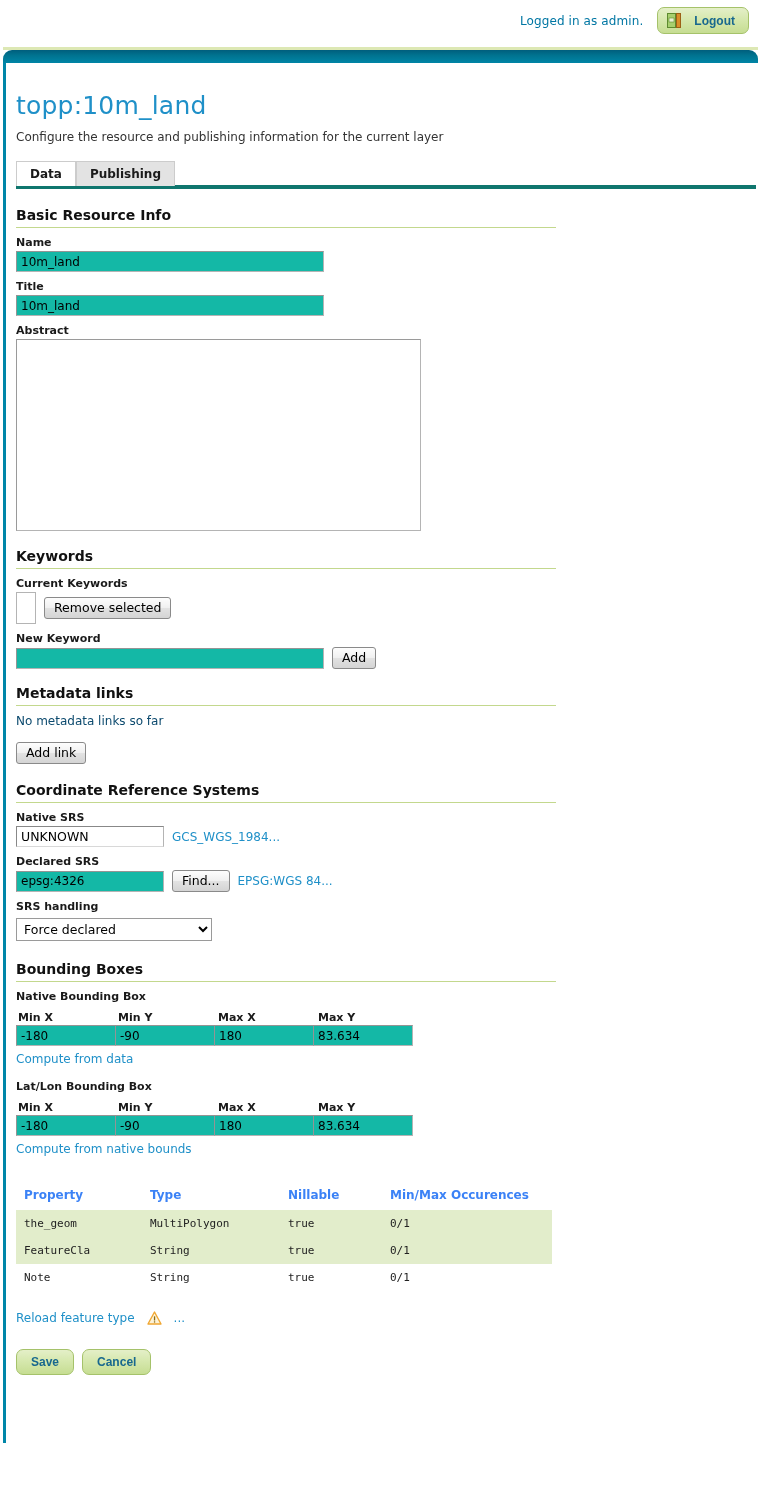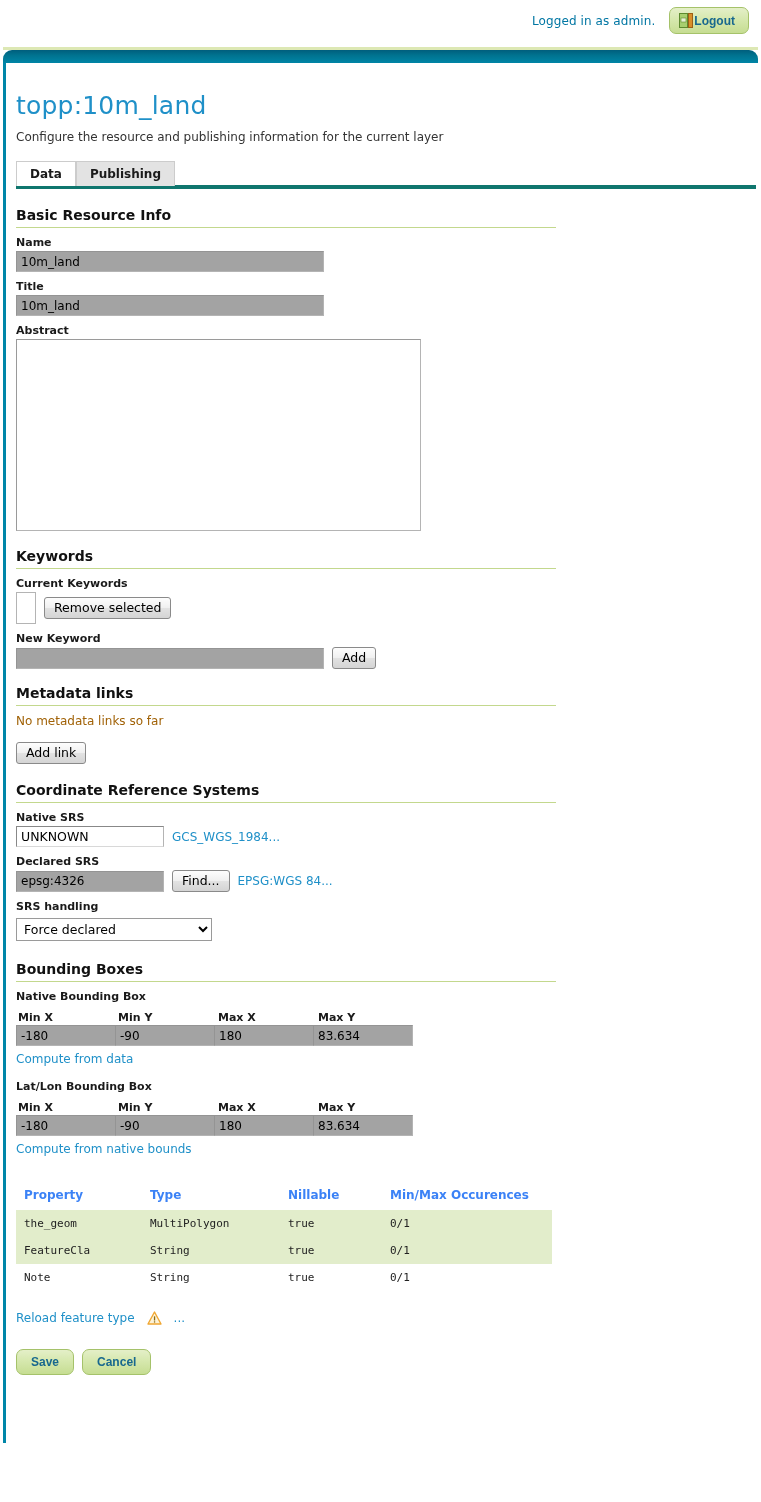--- a/index.html
+++ b/index.html
@@ -27,21 +27,21 @@
   }
   .logged-in {
     color: #0076a3;
     font-size: 12px;
     margin-right: 14px;
     letter-spacing: 0.1px;
   }
   .logout-btn {
     display: inline-flex;
     align-items: center;
-    gap: 1px;
+    gap: 13px;
     height: 27px;
     padding: 0 13px 0 9px;
     border: 1px solid #a5c26a;
     border-radius: 7px;
     background: linear-gradient(to bottom, #e4efc8 0%, #d6e8ae 45%, #c6dd92 100%);
     color: #18688e;
     font-weight: bold;
     font-size: 12px;
     cursor: pointer;
     box-sizing: border-box;
@@ -144,21 +144,21 @@
   input[type="text"].txt {
     height: 21px;
     border: 1px solid #b4b4b4;
     border-top-color: #949494;
     border-left-color: #949494;
     font-family: "DejaVu Sans", "Liberation Sans", sans-serif;
     font-size: 12px;
     padding: 0 4px;
     color: #000;
     box-sizing: border-box;
-    background: #a3a3a3;
+    background: #14b8a6;
   }
   .w-name { width: 308px; }
   .w-keyword { width: 308px; }
   .w-srs { width: 148px; }
   .w-bbox { width: 100px; }
 
   textarea.abstract-area {
     width: 405px;
     height: 192px;
     border: 1px solid #b4b4b4;
@@ -201,21 +201,21 @@
   }
   .newkw-row {
     display: flex;
     align-items: center;
     gap: 8px;
     margin-top: 2px;
   }
 
   .plain-text {
     font-size: 12px;
-    color: #a16207;
+    color: #0c4a6e;
     margin: 8px 0 0 0;
   }
   .addlink-wrap { margin-top: 14px; }
 
   a.blue-link {
     color: #1f90c8;
     text-decoration: none;
     font-size: 12px;
     cursor: pointer;
   }

